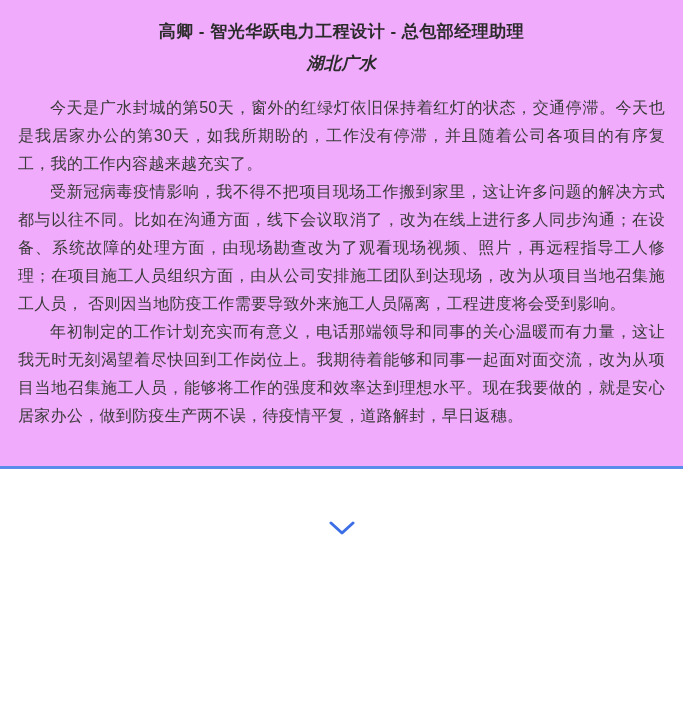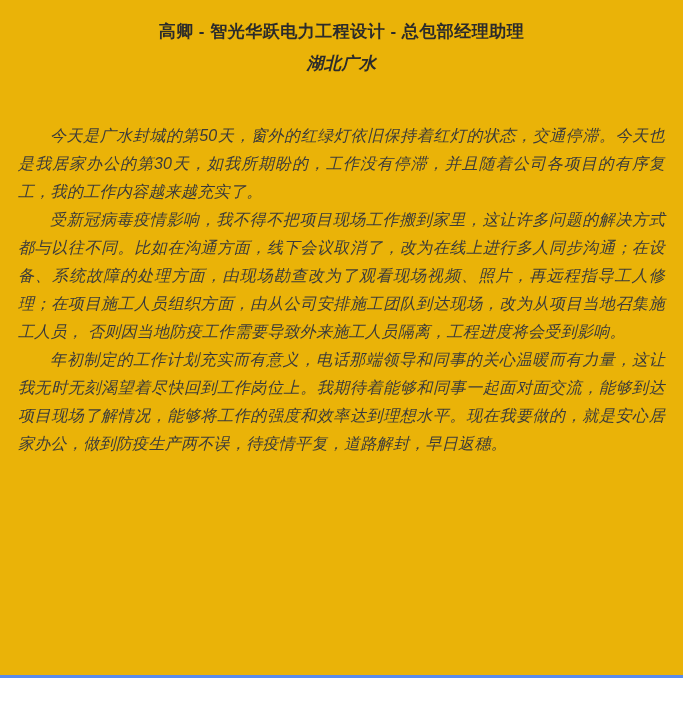--- a/index.html
+++ b/index.html
@@ -9,22 +9,22 @@
   }
   body {
     width: 683px;
     height: 713px;
     background: #ffffff;
     overflow: hidden;
     font-family: "Liberation Sans", "DejaVu Sans", sans-serif;
   }
   .card {
     width: 683px;
-    height: 678px;
-    background: #eab308;
+    height: 469px;
+    background: #f0abfc;
     border-bottom: 3px solid #5A8CEB;
     padding: 16px 18px 0 18px;
   }
   .title {
     margin: 0;
     font-size: 17px;
     font-weight: bold;
     color: #2b2b2b;
     text-align: center;
     line-height: 32px;
@@ -34,22 +34,21 @@
     margin: 0;
     font-size: 17px;
     font-weight: bold;
     color: #2b2b2b;
     text-align: center;
     line-height: 32px;
     letter-spacing: 0.5px;
     font-style: italic;
   }
   .article {
-    margin-top: 42px;
-    font-style: italic;
+    margin-top: 14px;
   }
   .article p {
     margin: 0;
     font-size: 16px;
     line-height: 28px;
     color: #3b3b3b;
     text-align: justify;
     text-indent: 2em;
     letter-spacing: 0.3px;
   }
@@ -74,21 +73,21 @@
 </head>
 <body>
 
 <main>
   <section class="card">
     <h1 class="title">高卿 - 智光华跃电力工程设计 - 总包部经理助理</h1>
     <h2 class="subtitle">湖北广水</h2>
     <article class="article">
       <p>今天是广水封城的第50天，窗外的红绿灯依旧保持着红灯的状态，交通停滞。今天也是我居家办公的第30天，如我所期盼的，工作没有停滞，并且随着公司各项目的有序复工，我的工作内容越来越充实了。</p>
       <p>受新冠病毒疫情影响，我不得不把项目现场工作搬到家里，这让许多问题的解决方式都与以往不同。比如在沟通方面，线下会议取消了，改为在线上进行多人同步沟通；在设备、系统故障的处理方面，由现场勘查改为了观看现场视频、照片，再远程指导工人修理；在项目施工人员组织方面，由从公司安排施工团队到达现场，改为从项目当地召集施工人员， 否则因当地防疫工作需要导致外来施工人员隔离，工程进度将会受到影响。</p>
-      <p>年初制定的工作计划充实而有意义，电话那端领导和同事的关心温暖而有力量，这让我无时无刻渴望着尽快回到工作岗位上。我期待着能够和同事一起面对面交流，能够到达项目现场了解情况，能够将工作的强度和效率达到理想水平。现在我要做的，就是安心居家办公，做到防疫生产两不误，待疫情平复，道路解封，早日返穗。</p>
+      <p>年初制定的工作计划充实而有意义，电话那端领导和同事的关心温暖而有力量，这让我无时无刻渴望着尽快回到工作岗位上。我期待着能够和同事一起面对面交流，改为从项目当地召集施工人员，能够将工作的强度和效率达到理想水平。现在我要做的，就是安心居家办公，做到防疫生产两不误，待疫情平复，道路解封，早日返穗。</p>
     </article>
   </section>
 
   <footer class="footer">
     <span class="chevron" title="">
       <svg width="26" height="16" viewBox="0 0 26 16" xmlns="http://www.w3.org/2000/svg">
         <polyline points="2,2 13,12 24,2" fill="none" stroke="#3C6EE6" stroke-width="3" stroke-linecap="round" stroke-linejoin="round"></polyline>
       </svg>
     </span>
   </footer>

